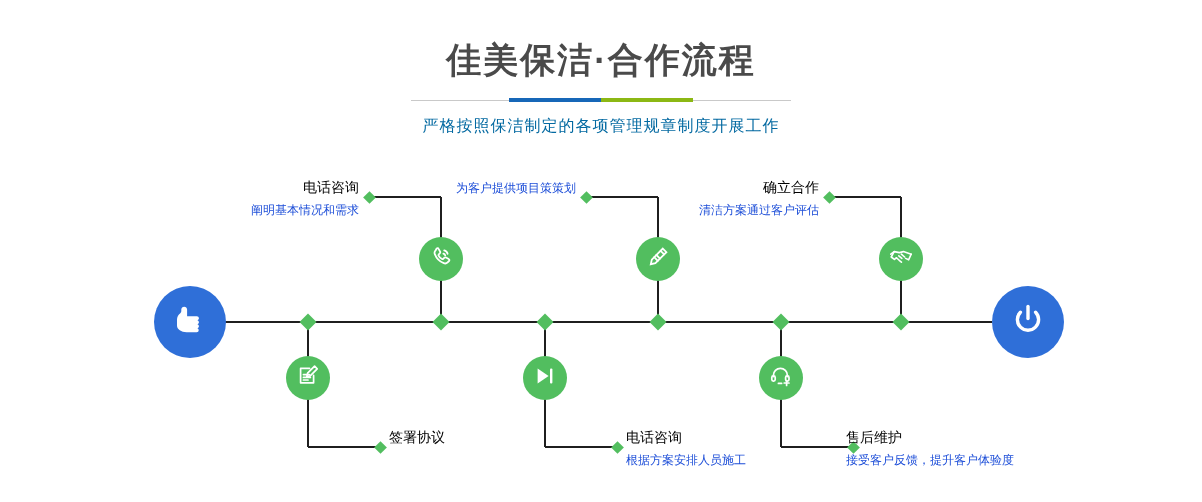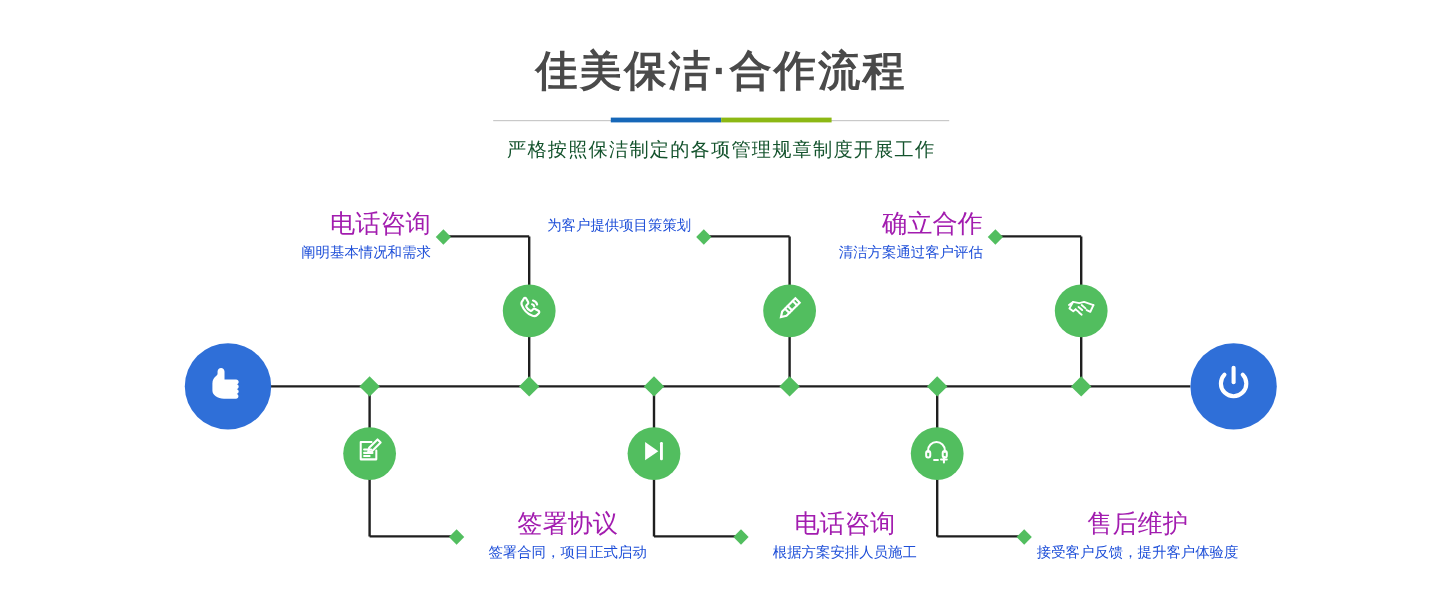--- a/index.html
+++ b/index.html
@@ -62,21 +62,21 @@
   }
   .divider-seg.green {
     left: 190px;
     width: 92px;
     background: #8cb814;
   }
   .page-subtitle {
     margin: 0;
     padding-top: 8px;
     font-size: 16px;
-    color: #14532d;
+    color: #0369a1;
     letter-spacing: 1px;
     line-height: 24px;
   }
 
   
   .flow {
     position: absolute;
     left: 0;
     top: 160px;
     width: 1202px;
@@ -113,34 +113,34 @@
     align-items: center;
     justify-content: center;
   }
 
   
   .step-label {
     position: absolute;
     white-space: nowrap;
   }
   .step-label .step-title {
-    font-size: 21px;
-    color: #a21caf;
+    font-size: 14px;
+    color: #000000;
     line-height: 22px;
     display: block;
   }
   .step-label .step-desc {
     font-size: 12px;
     color: #1d4ed8;
     line-height: 20px;
     display: block;
     margin-top: 2px;
   }
   .step-label.align-right { text-align: right; }
-  .step-label.align-left  { text-align: center; margin-left: 18px; }
+  .step-label.align-left  { text-align: left; }
 </style>
 </head>
 <body>
 
 <div class="page">
 
   <div class="header">
     <h1 class="page-title">佳美保洁·合作流程</h1>
     <div class="divider">
       <div class="divider-rule"></div>
@@ -287,21 +287,20 @@
       <span class="step-desc">为客户提供项目策策划</span>
     </div>
 
     <div class="step-label align-right" style="right:383px; top:16px;">
       <span class="step-title">确立合作</span>
       <span class="step-desc">清洁方案通过客户评估</span>
     </div>
 
     <div class="step-label align-left" style="left:389px; top:266px;">
       <span class="step-title">签署协议</span>
-      <span class="step-desc">签署合同，项目正式启动</span>
     </div>
 
     <div class="step-label align-left" style="left:626px; top:266px;">
       <span class="step-title">电话咨询</span>
       <span class="step-desc">根据方案安排人员施工</span>
     </div>
 
     <div class="step-label align-left" style="left:846px; top:266px;">
       <span class="step-title">售后维护</span>
       <span class="step-desc">接受客户反馈，提升客户体验度</span>

